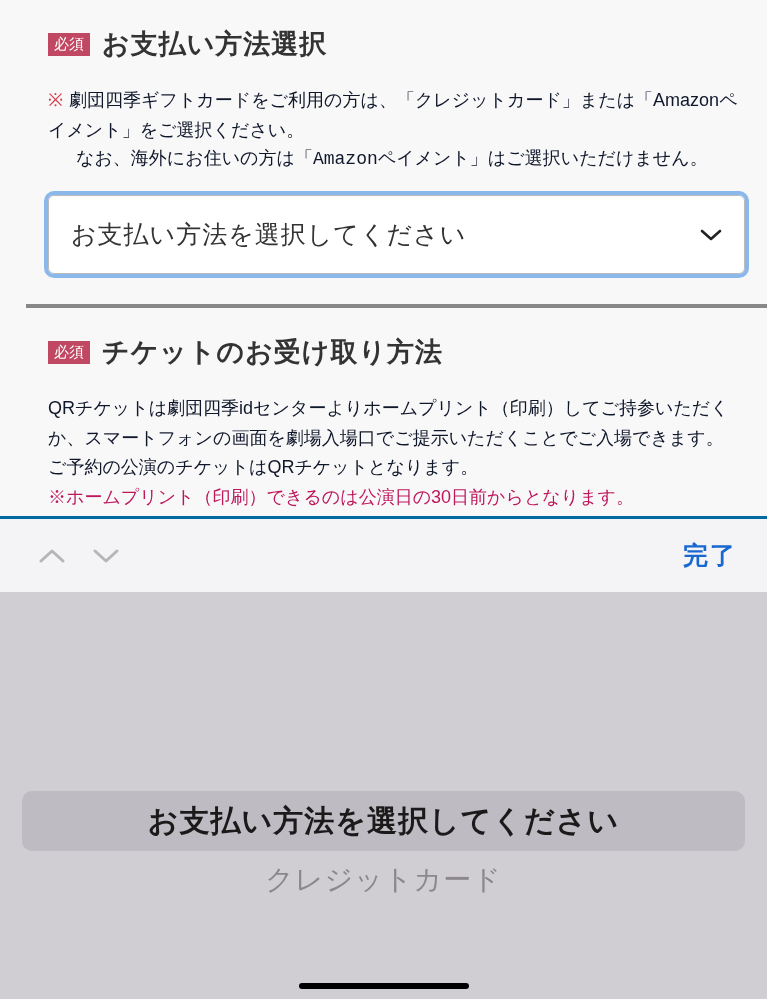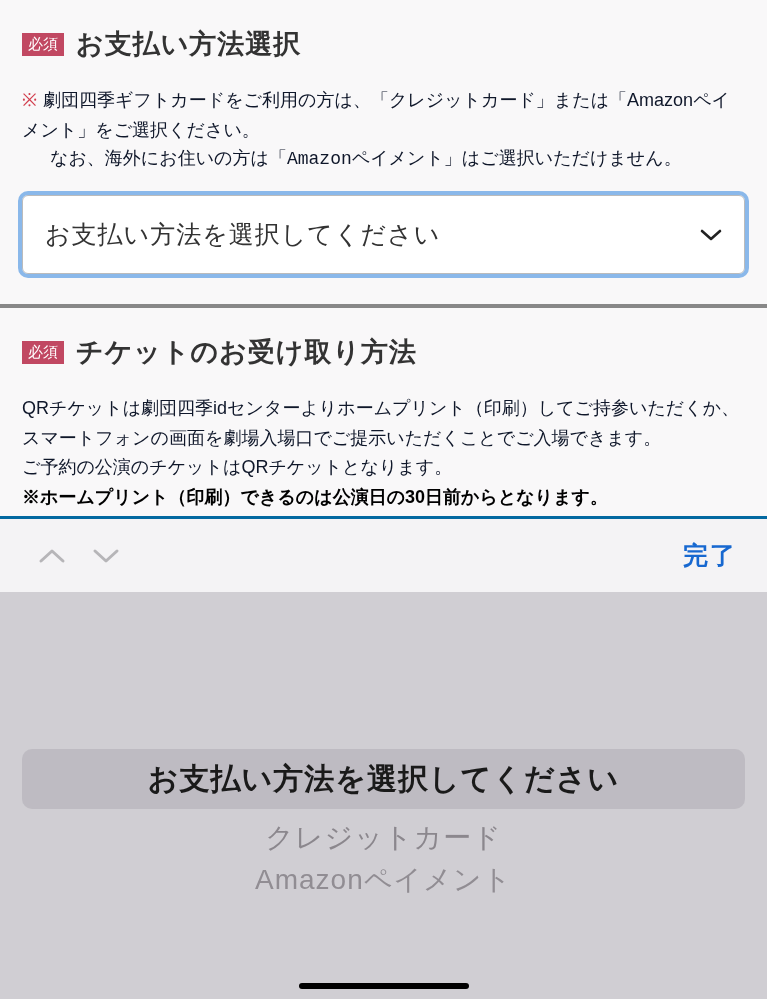--- a/index.html
+++ b/index.html
@@ -6,41 +6,41 @@
     html, body {
       width: 767px;
       height: 999px;
       font-family: -apple-system, "Hiragino Sans", "Hiragino Kaku Gothic ProN", sans-serif;
       background: #f9f8f9;
       color: #333;
       overflow: hidden;
       position: relative;
     }
 
-    .page { height: 516px; overflow: hidden; }
+    .page { height: 516px; overflow: hidden; margin-left: 26px; }
 
     .section { border-bottom: 4px solid #888; padding: 26px 22px 30px; }
     .section:last-child { border-bottom: none; }
 
     .section-header { display: flex; align-items: center; gap: 12px; margin-bottom: 24px; }
     .badge-required {
       background: #c14862;
       color: #fff;
       font-size: 15px;
       font-weight: 400;
       padding: 2px 6px 3px;
       line-height: 1.2;
     }
     .section-title { font-size: 27px; font-weight: 700; color: #333; letter-spacing: 1px; }
 
     .note { font-size: 18px; line-height: 1.65; margin-bottom: 20px; }
     .note-asterisk { color: #d23e4e; margin-right: 6px; }
     .note-body { color: #0f172a; }
     .note-indent { padding-left: 28px; font-family: Liberation Mono, monospace; }
-    .note-red { color: #000000; font-weight: bold; }
+    .note-red { color: #be185d; }
 
     .select-wrap {
       background: #fff;
       border: 1px solid #bbb;
       border-radius: 6px;
       outline: 4px solid #8ab8ea;
       padding: 22px 22px;
       display: flex;
       align-items: center;
       justify-content: space-between;
@@ -164,16 +164,15 @@
   </div>
   <span class="done-btn">完了</span>
 </div>
 
 <div class="picker-pane">
   <div class="picker-wheel">
     <div class="picker-highlight">
       <div class="picker-selected">お支払い方法を選択してください</div>
     </div>
     <div class="picker-opt op1">クレジットカード</div>
-    <div class="picker-opt op2">Amazonペイメント</div>
   </div>
   <div class="home-indicator"></div>
 </div>
 
 </body></html>

